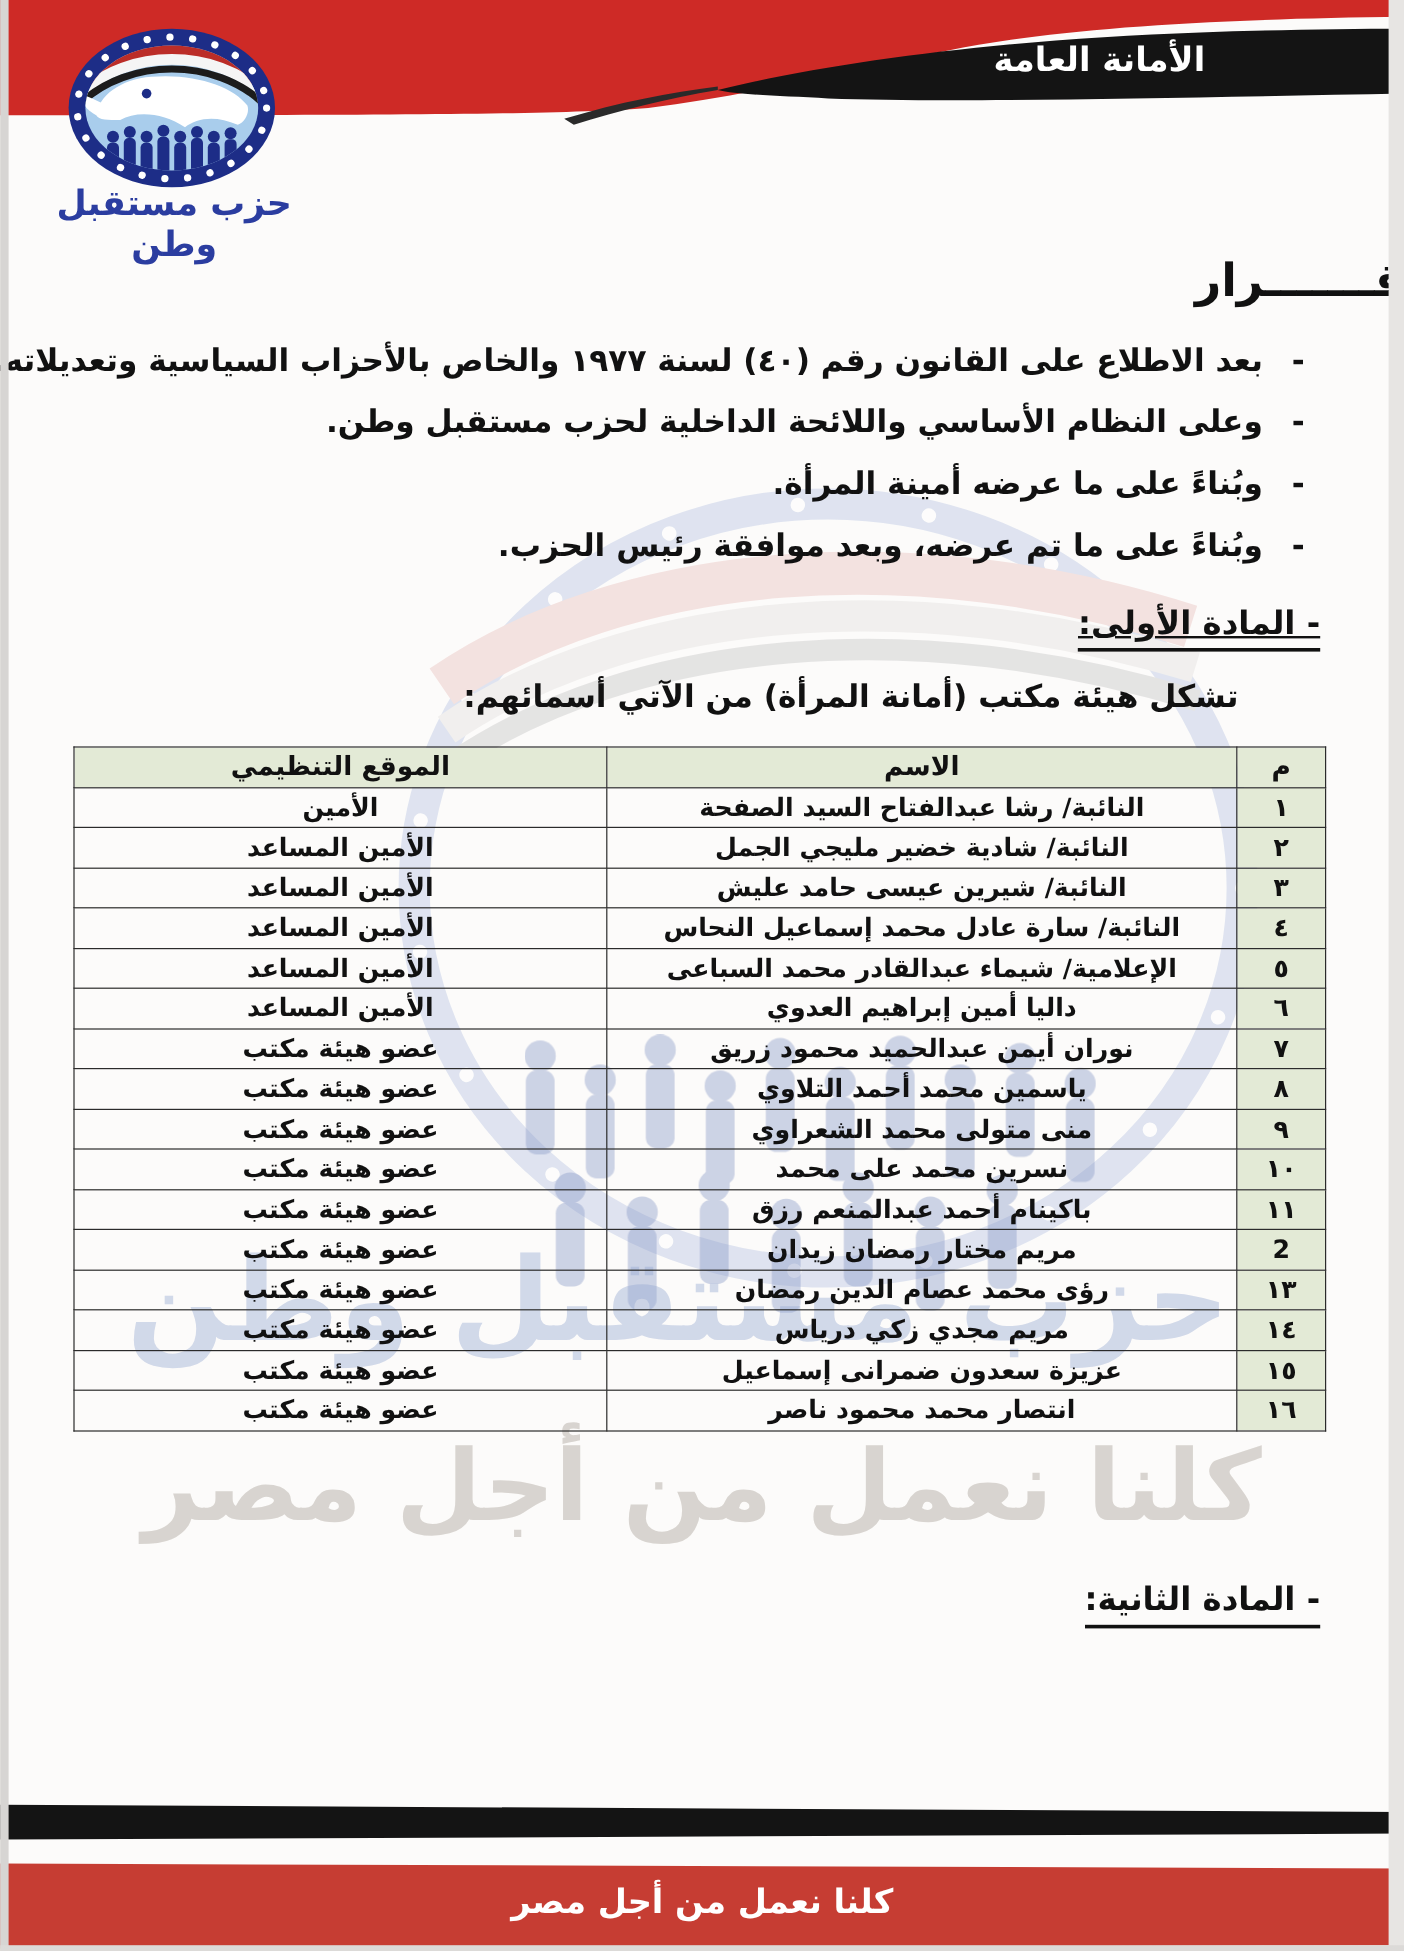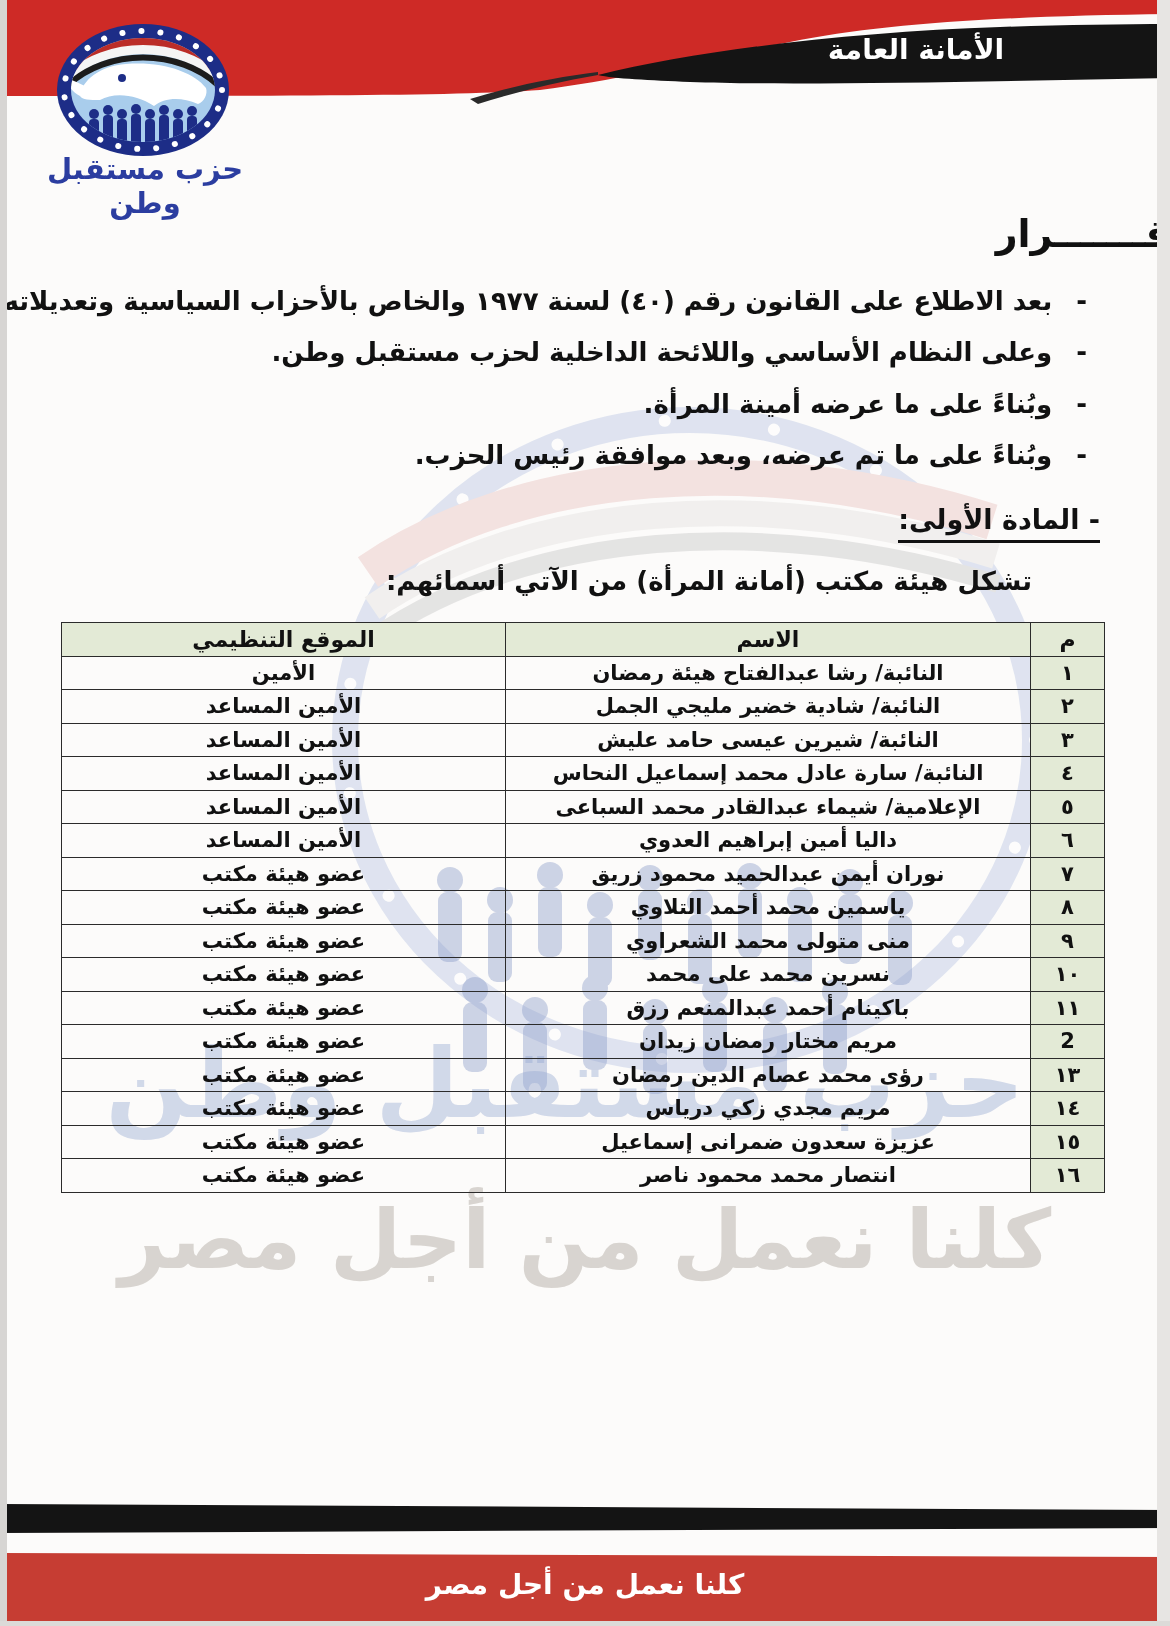--- a/index.html
+++ b/index.html
@@ -44,21 +44,21 @@
   .bullet{
     right:83px;display:flex;gap:24px;align-items:flex-start;
     font-size:26px;font-weight:bold;color:#111;white-space:nowrap;
   }
   .bullet .dash{font-weight:bold;}
   #bullet-0{top:286px;} #bullet-1{top:337px;} #bullet-2{top:389px;} #bullet-3{top:440px;}
   .article-heading{
     right:70px;font-size:27px;font-weight:bold;color:#111;
     border-bottom:3px solid #111;padding-bottom:5px;white-space:nowrap;
   }
-  #article-one-heading{top:504px;}
+  #article-one-heading{top:504px;text-decoration:underline;}
   #article-one-intro{
     top:566px;right:138px;font-size:26px;font-weight:bold;color:#111;white-space:nowrap;margin-left:42px;
   }
   #table-wrap{top:622px;left:87px;width:1018px;}
   table.office{
     width:1018px;border-collapse:collapse;direction:rtl;
     font-size:21px;font-weight:bold;color:#111;table-layout:fixed;
   }
   table.office td{
     border:1.5px solid #2b2b2b;height:32.5px;padding:0 6px;
@@ -207,21 +207,21 @@
   <div class="abs content" id="table-wrap">
     <table class="office">
       <tbody>
         <tr class="hdr">
           <td class="c-num">م</td>
           <td class="c-name">الاسم</td>
           <td class="c-pos">الموقع التنظيمي</td>
         </tr>
       <tr>
             <td class="c-num">١</td>
-            <td class="c-name">النائبة/ رشا عبدالفتاح هيئة رمضان</td>
+            <td class="c-name">النائبة/ رشا عبدالفتاح السيد الصفحة</td>
             <td class="c-pos">الأمين</td>
           </tr>
           <tr>
             <td class="c-num">٢</td>
             <td class="c-name">النائبة/ شادية خضير مليجي الجمل</td>
             <td class="c-pos">الأمين المساعد</td>
           </tr>
           <tr>
             <td class="c-num">٣</td>
             <td class="c-name">النائبة/ شيرين عيسى حامد عليش</td>
@@ -289,19 +289,20 @@
           </tr>
           <tr>
             <td class="c-num">١٦</td>
             <td class="c-name">انتصار محمد محمود ناصر</td>
             <td class="c-pos">عضو هيئة مكتب</td>
           </tr>
         </tbody>
     </table>
   </div>
 
+  <div class="abs content article-heading" id="article-two-heading">- المادة الثانية:</div>
 
   <div class="abs" id="footer-slogan">كلنا نعمل من أجل مصر</div>
 
   <div class="abs edge" id="edge-left"></div>
   <div class="abs edge" id="edge-right"></div>
   <div class="abs edge" id="edge-bottom"></div>
 </div>
 
 </body></html>

